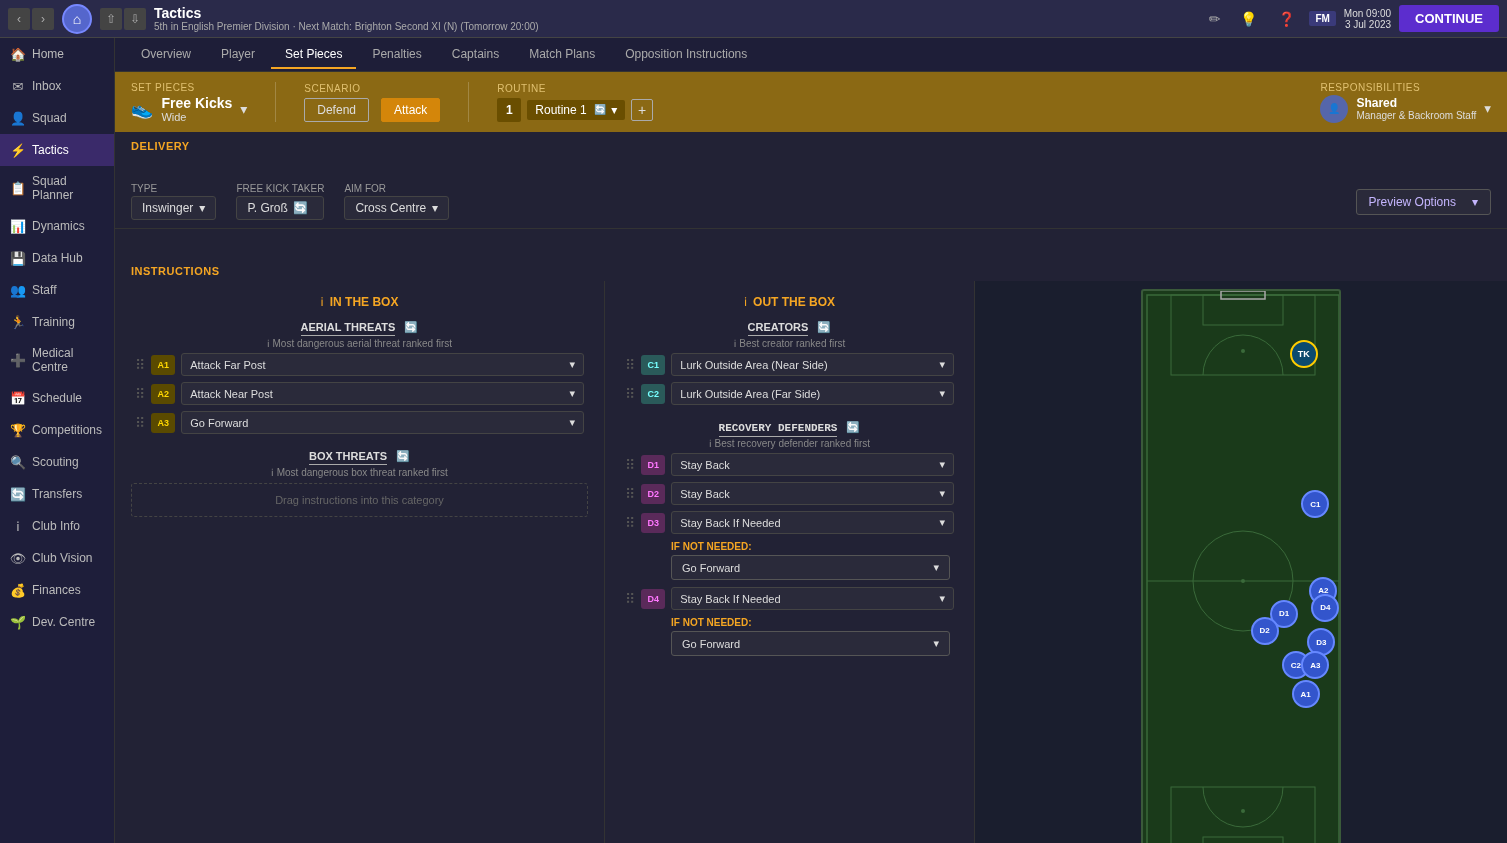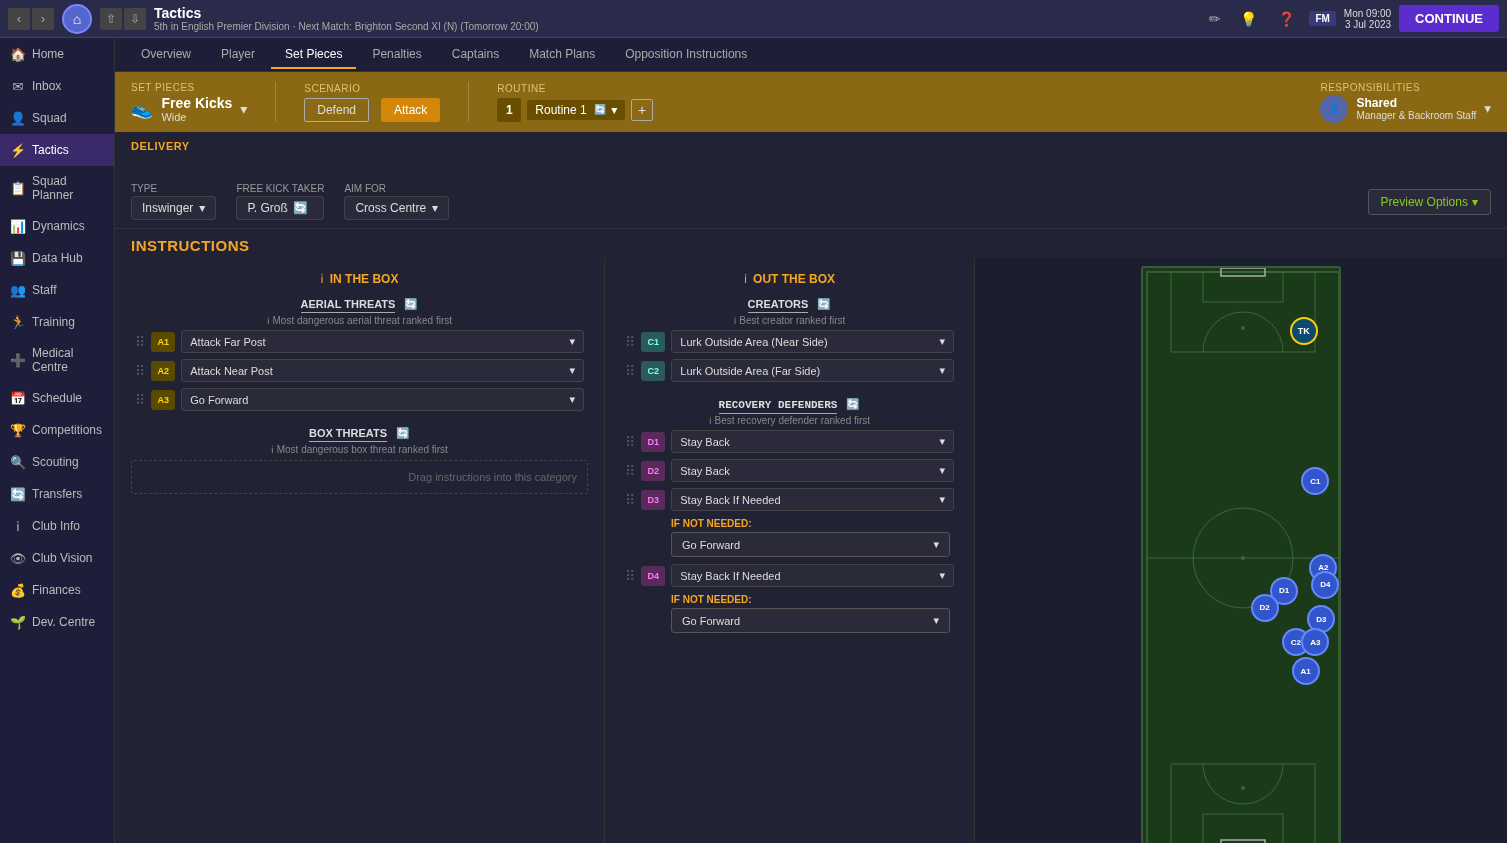--- a/index.html
+++ b/index.html
@@ -54,44 +54,44 @@
     .routine-add { background: none; border: 1px solid #aaa; color: #ddd; width: 22px; height: 22px; display: flex; align-items: center; justify-content: center; cursor: pointer; border-radius: 2px; font-size: 14px; }
     .resp-section { display: flex; flex-direction: column; gap: 2px; margin-left: auto; }
     .resp-content { display: flex; align-items: center; gap: 8px; }
     .resp-avatar { width: 28px; height: 28px; background: #5566aa; border-radius: 50%; display: flex; align-items: center; justify-content: center; font-size: 10px; color: #fff; }
     .resp-text { font-size: 12px; color: #fff; font-weight: bold; }
     .resp-sub { font-size: 10px; color: #ddd; }
     .delivery-label { font-size: 11px; color: #f5a623; text-transform: uppercase; letter-spacing: 0.5px; margin-bottom: 25px; font-weight: bold; }
     .delivery-field { display: flex; flex-direction: column; gap: 2px; }
     .field-label { font-size: 10px; color: #999; text-transform: uppercase; }
     .field-dropdown { display: flex; align-items: center; gap: 6px; background: #2a2a3a; border: 1px solid #444; padding: 4px 10px; border-radius: 3px; cursor: pointer; color: #ddd; font-size: 12px; }
-    .preview-btn { margin-left: auto; background: #2a2a3a; border: 1px solid #555; color: #84cc16; padding: 5px 12px; cursor: pointer; border-radius: 3px; font-size: 12px; display: flex; align-items: center; gap: 4px; }
-
-    
-    .inst-label { font-size: 15px; color: #f5a623; text-transform: uppercase; letter-spacing: 0.5px; font-weight: bold; padding: 8px 16px 4px; }
+    .preview-btn { margin-left: auto; background: #2a2a3a; border: 1px solid #555; color: #c4b5fd; padding: 5px 12px; cursor: pointer; border-radius: 3px; font-size: 12px; display: flex; align-items: center; gap: 16px; }
+
+    
+    .inst-label { font-size: 11px; color: #f5a623; text-transform: uppercase; letter-spacing: 0.5px; font-weight: bold; padding: 8px 16px 4px; margin-top: 28px; }
 
     .in-box-section { padding: 8px; }
     .out-box-section { padding: 8px; overflow-y: auto; }
 
     .section-header { text-align: center; padding: 4px 0 2px; }
     .section-title-badge { display: flex; align-items: center; justify-content: center; gap: 6px; }
     .badge-icon { font-size: 12px; color: #f5a623; }
     .section-title { color: #f5a623; font-size: 12px; font-weight: bold; }
     .section-hint { font-size: 10px; color: #888; display: flex; align-items: center; justify-content: center; gap: 3px; margin-top: 2px; }
 
     
     .inst-row { display: flex; align-items: center; gap: 6px; padding: 3px 4px; }
     .drag-handle { color: #555; font-size: 14px; cursor: grab; }
     .inst-badge { min-width: 24px; height: 20px; border-radius: 3px; background: #5a5a2a; display: flex; align-items: center; justify-content: center; font-size: 9px; font-weight: bold; color: #fff; padding: 0 3px; }
     .inst-badge.aerial { background: #5a4a00; color: #ffd700; }
     .inst-badge.creator { background: #2a5a5a; color: #7ff; }
     .inst-badge.recovery { background: #5a2a5a; color: #f7f; }
     .inst-dropdown { flex: 1; background: #2a2a3a; border: 1px solid #444; padding: 4px 8px; border-radius: 3px; cursor: pointer; color: #ddd; font-size: 11px; display: flex; align-items: center; justify-content: space-between; }
     .drag-rows { margin: 0 8px; }
-    .drop-zone { border: 1px dashed #444; border-radius: 3px; padding: 10px; text-align: right; color: #666; font-size: 11px; margin: 4px 8px; }
+    .drop-zone { border: 1px dashed #444; border-radius: 3px; padding: 10px; text-align: center; color: #666; font-size: 11px; margin: 4px 8px; }
 
     .if-not-needed { padding: 4px 8px; }
     .if-not-label { color: #f5a623; font-size: 10px; font-weight: bold; text-transform: uppercase; margin-bottom: 3px; }
     .if-not-dropdown { background: #2a2a3a; border: 1px solid #555; padding: 5px 10px; border-radius: 3px; cursor: pointer; color: #ddd; font-size: 11px; display: flex; align-items: center; justify-content: space-between; }
     .player-dot { position: absolute; width: 28px; height: 28px; border-radius: 50%; background: #3355cc; border: 2px solid #6688ff; display: flex; align-items: center; justify-content: center; font-size: 9px; font-weight: bold; color: #fff; transform: translate(-50%, -50%); cursor: pointer; }
     .player-dot.yellow { background: #0c4a6e; border-color: #ffcc00; text-align: right; }
 
     .columns-wrapper { display: flex; flex: 1; overflow: hidden; }
   </style>
 </head>

